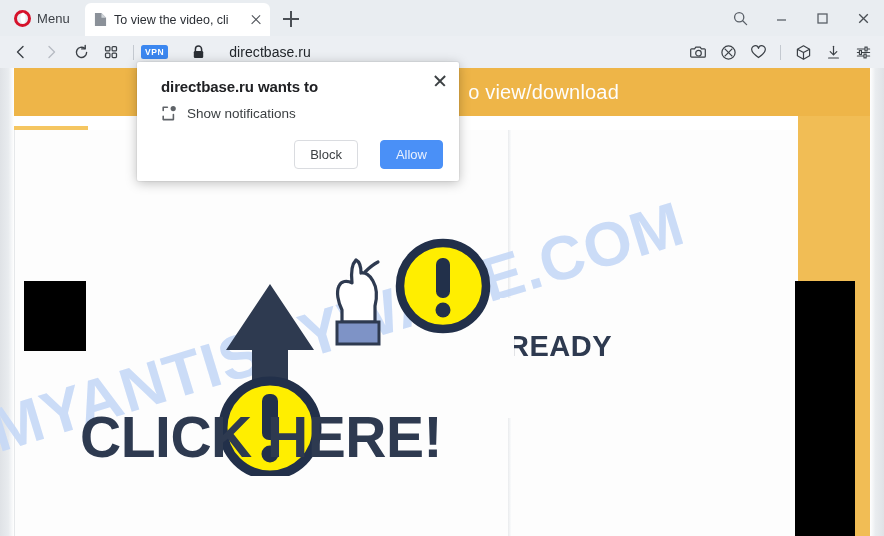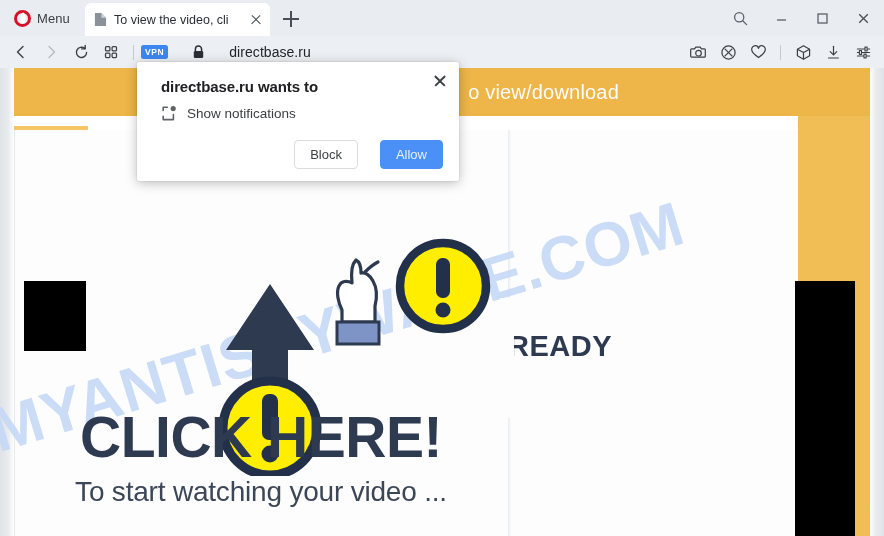--- a/index.html
+++ b/index.html
@@ -446,21 +446,20 @@
       <circle cx="50" cy="50" r="43" fill="#ffee00" stroke="#22304a" stroke-width="8.5"></circle>
       <rect x="43" y="22" width="14" height="40" rx="6.5" fill="#22304a"></rect>
       <circle cx="50" cy="74" r="7.5" fill="#22304a"></circle>
     </svg>
 
     <div class="ready-mask"></div>
     <div class="ready-text">READY</div>
 
     <div class="cta-block">
       <div class="cta-head">CLICK HERE!</div>
-      <div class="cta-sub">To start watching your video ...</div>
     </div>
 
     <div class="page-scroll-edge"></div>
     <div class="page-scroll-edge-r"></div>
   </div>
 
   <div class="browser-chrome">
 
     <div class="tabstrip">
 

